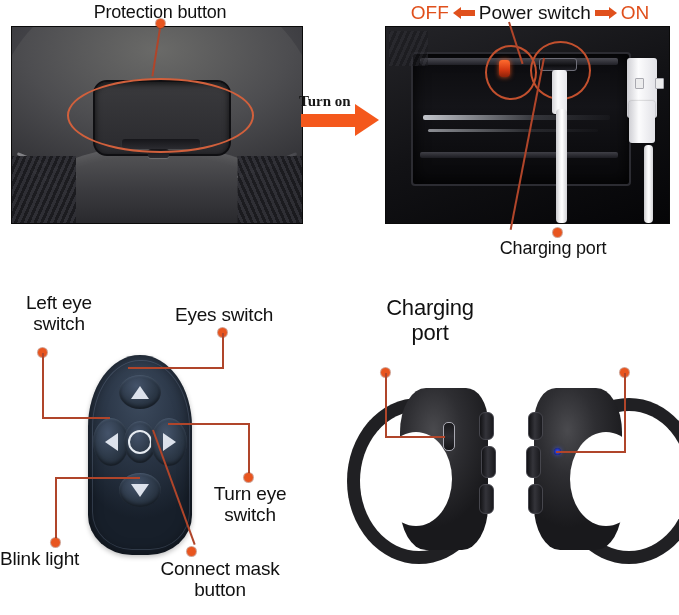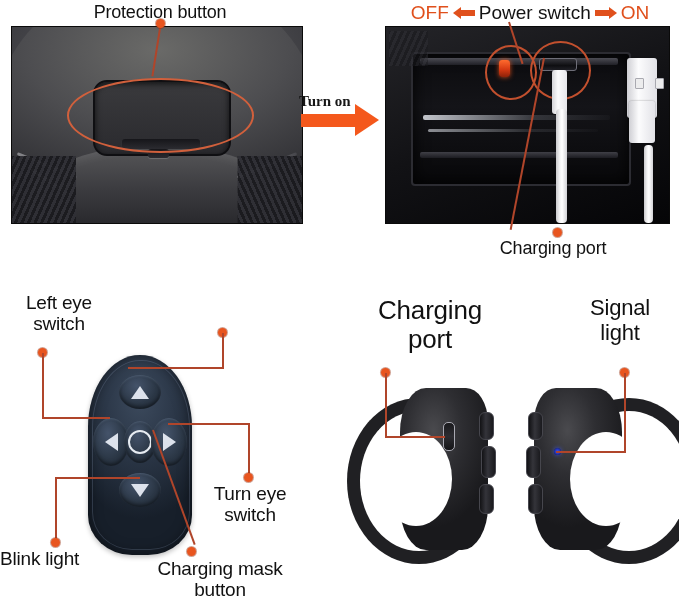--- a/index.html
+++ b/index.html
@@ -428,38 +428,39 @@
       <span class="tri tri-down"></span>
     </div>
   </div>
 
   <div class="lbl r" style="left:0px; top:292px; width:118px; font-size:19px;">Left eye
 switch</div>
   <div class="dot" style="left:38px; top:348px;"></div>
   <div class="leader v" style="left:42px; top:353px; height:66px;"></div>
   <div class="leader h" style="left:42px; top:417px; width:68px;"></div>
 
+  <div class="lbl c" style="left:150px; top:304px; width:148px; font-size:19px;">Eyes switch</div>
   <div class="dot" style="left:218px; top:328px;"></div>
   <div class="leader v" style="left:222px; top:333px; height:36px;"></div>
   <div class="leader h" style="left:128px; top:367px; width:95px;"></div>
 
   <div class="leader h" style="left:168px; top:423px; width:82px;"></div>
   <div class="leader v" style="left:248px; top:423px; height:52px;"></div>
   <div class="dot" style="left:244px; top:473px;"></div>
   <div class="lbl c" style="left:195px; top:483px; width:110px; font-size:19px;">Turn eye
 switch</div>
 
   <div class="leader h" style="left:55px; top:477px; width:85px;"></div>
   <div class="leader v" style="left:55px; top:477px; height:66px;"></div>
   <div class="dot" style="left:51px; top:538px;"></div>
   <div class="lbl l" style="left:0px; top:548px; width:140px; font-size:19px;">Blink light</div>
 
   <div class="leader v" style="left:152px; top:430px; height:122px; transform:rotate(-20deg); transform-origin: top center;"></div>
   <div class="dot" style="left:187px; top:547px;"></div>
-  <div class="lbl c" style="left:140px; top:558px; width:160px; font-size:19px;">Charging mask
+  <div class="lbl c" style="left:140px; top:558px; width:160px; font-size:19px;">Connect mask
 button</div>
 
   <div class="clip" style="left:345px; top:380px; width:165px; height:185px;">
     <div class="clip-arc" style="left:2px; top:18px; width:118px; height:140px; border-color:#202023; border-right-color:transparent;"></div>
     <div class="clip-head" style="left:55px; top:8px; width:88px; height:162px;
                 border-radius: 26px 22px 26px 26px / 44px 34px 44px 44px;"></div>
     <div class="clip-head" style="left:35px; top:52px; width:72px; height:94px; border-radius:50%;
                 background:#ffffff; box-shadow:none;"></div>
     <div class="clip-port" style="left:98px; top:42px;"></div>
     <div class="clip-sidebtn" style="left:134px; top:32px; width:13px; height:26px;"></div>
@@ -472,25 +473,23 @@
     <div class="clip-head" style="left:22px; top:8px; width:88px; height:162px;
                 border-radius: 22px 26px 26px 26px / 34px 44px 44px 44px;"></div>
     <div class="clip-head" style="left:58px; top:52px; width:72px; height:94px; border-radius:50%;
                 background:#ffffff; box-shadow:none;"></div>
     <div class="clip-led" style="left:42px; top:68px;"></div>
     <div class="clip-sidebtn" style="left:16px; top:32px; width:13px; height:26px;"></div>
     <div class="clip-sidebtn" style="left:14px; top:66px; width:13px; height:30px;"></div>
     <div class="clip-sidebtn" style="left:16px; top:104px; width:13px; height:28px;"></div>
   </div>
 
-  <div class="lbl c" style="left:350px; top:296px; width:160px; font-size:26px;">Charging
+  <div class="lbl c" style="left:350px; top:296px; width:160px; font-size:22px;">Charging
 port</div>
   <div class="dot" style="left:381px; top:368px;"></div>
   <div class="leader v" style="left:385px; top:373px; height:65px;"></div>
   <div class="leader h" style="left:385px; top:436px; width:60px;"></div>
 
-  <div class="lbl c" style="left:565px; top:296px; width:110px; font-size:22px;">Signal
-light</div>
   <div class="dot" style="left:620px; top:368px;"></div>
   <div class="leader v" style="left:624px; top:373px; height:80px;"></div>
   <div class="leader h" style="left:556px; top:451px; width:70px;"></div>
 
 </div>
 
 </body></html>

